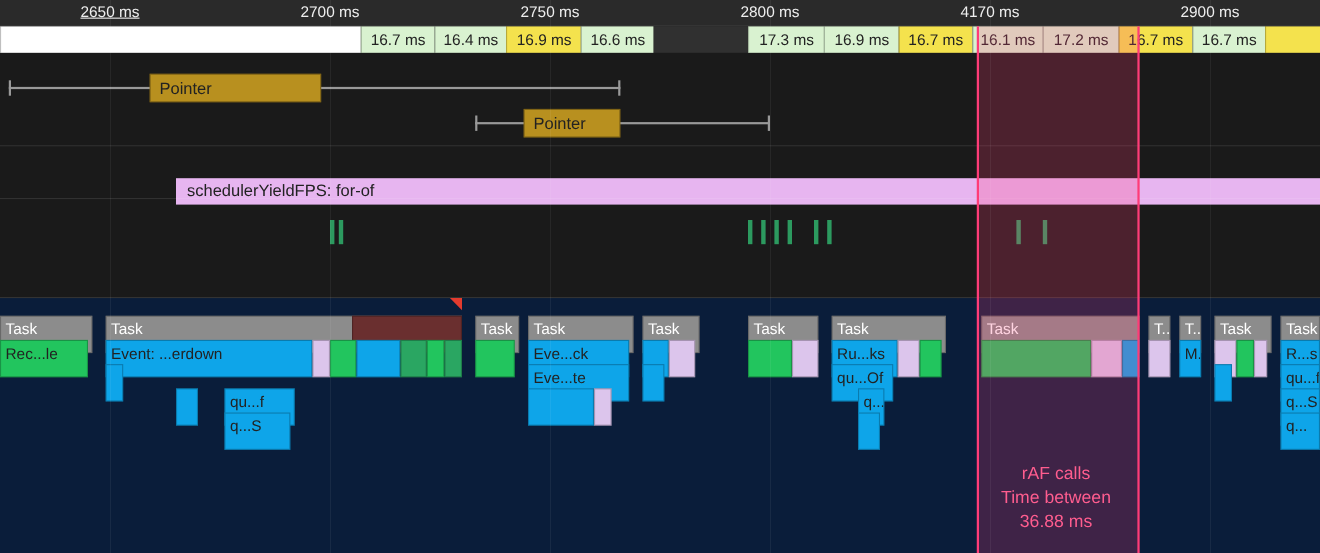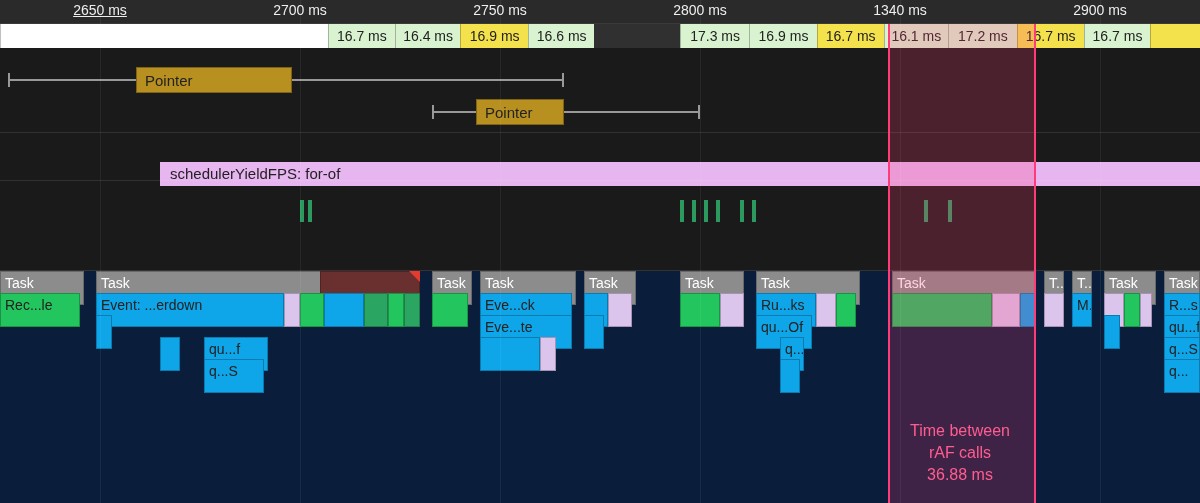--- a/index.html
+++ b/index.html
@@ -137,20 +137,21 @@
   .flame-cell {
     position: absolute;
     height: 34px;
     line-height: 22px;
     font-size: 14px;
     color: #222;
     padding: 0 4px;
     overflow: hidden;
     white-space: nowrap;
     border: 1px solid rgba(0,0,0,.25);
+    margin-top: 16px;
   }
   .c-gray   { background: #8c8c8c; color: #fff; }
   .c-purple { background: #22c55e; }
   .c-lpurple{ background: #dcc5ec; }
   .c-yellow { background: #0ea5e9; }
   .c-dred   { background: #6a2f2f; }
   .c-green  { background: #2aa662; }
   
   .warn-tri {
     position: absolute;
@@ -181,21 +182,21 @@
   }
 </style>
 </head>
 <body>
 
 <div class="ruler" id="ruler">
     <div class="ruler-tick" style="left: 100px; text-decoration: underline;">2650 ms</div>
     <div class="ruler-tick" style="left: 300px;">2700 ms</div>
     <div class="ruler-tick" style="left: 500px;">2750 ms</div>
     <div class="ruler-tick" style="left: 700px;">2800 ms</div>
-    <div class="ruler-tick" style="left: 900px;">1340 ms</div>
+    <div class="ruler-tick" style="left: 900px;">4170 ms</div>
     <div class="ruler-tick" style="left: 1100px;">2900 ms</div>
   </div>
 
 <div class="frames-row" id="frames">
     <div class="frame-cell frame-white" style="left: 0px; width: 328px;"></div>
     <div class="frame-cell frame-green" style="left: 328px; width: 66.8px;">16.7 ms</div>
     <div class="frame-cell frame-green" style="left: 394.8px; width: 65.6px;">16.4 ms</div>
     <div class="frame-cell frame-yellow" style="left: 460.4px; width: 67.6px;">16.9 ms</div>
     <div class="frame-cell frame-green" style="left: 528px; width: 66.4px;">16.6 ms</div>
     <div class="frame-cell frame-green" style="left: 680px; width: 69.2px;">17.3 ms</div>
@@ -298,22 +299,22 @@
       <div class="flame-cell c-yellow" style="left: 204px; width: 60px;">q...S</div>
       <div class="flame-cell c-yellow" style="left: 780px; width: 20px;"></div>
       <div class="flame-cell c-yellow" style="left: 1164px; width: 36px;">q...</div>
     </div>
     <div class="warn-tri" style="left: 409px;"></div>
   </div>
 
 <div class="highlight" id="highlight" style="left: 888px; width: 148px;"></div>
 
 <div class="annot" id="annot" style="left: 960px; top: 420px;">
+  <div>rAF calls</div>
   <div>Time between</div>
-  <div>rAF calls</div>
   <div>36.88 ms</div>
 </div>
 
 <div class="ruler-line" style="left: 100px;"></div>
 <div class="ruler-line" style="left: 300px;"></div>
 <div class="ruler-line" style="left: 500px;"></div>
 <div class="ruler-line" style="left: 700px;"></div>
 <div class="ruler-line" style="left: 900px;"></div>
 <div class="ruler-line" style="left: 1100px;"></div>
 

